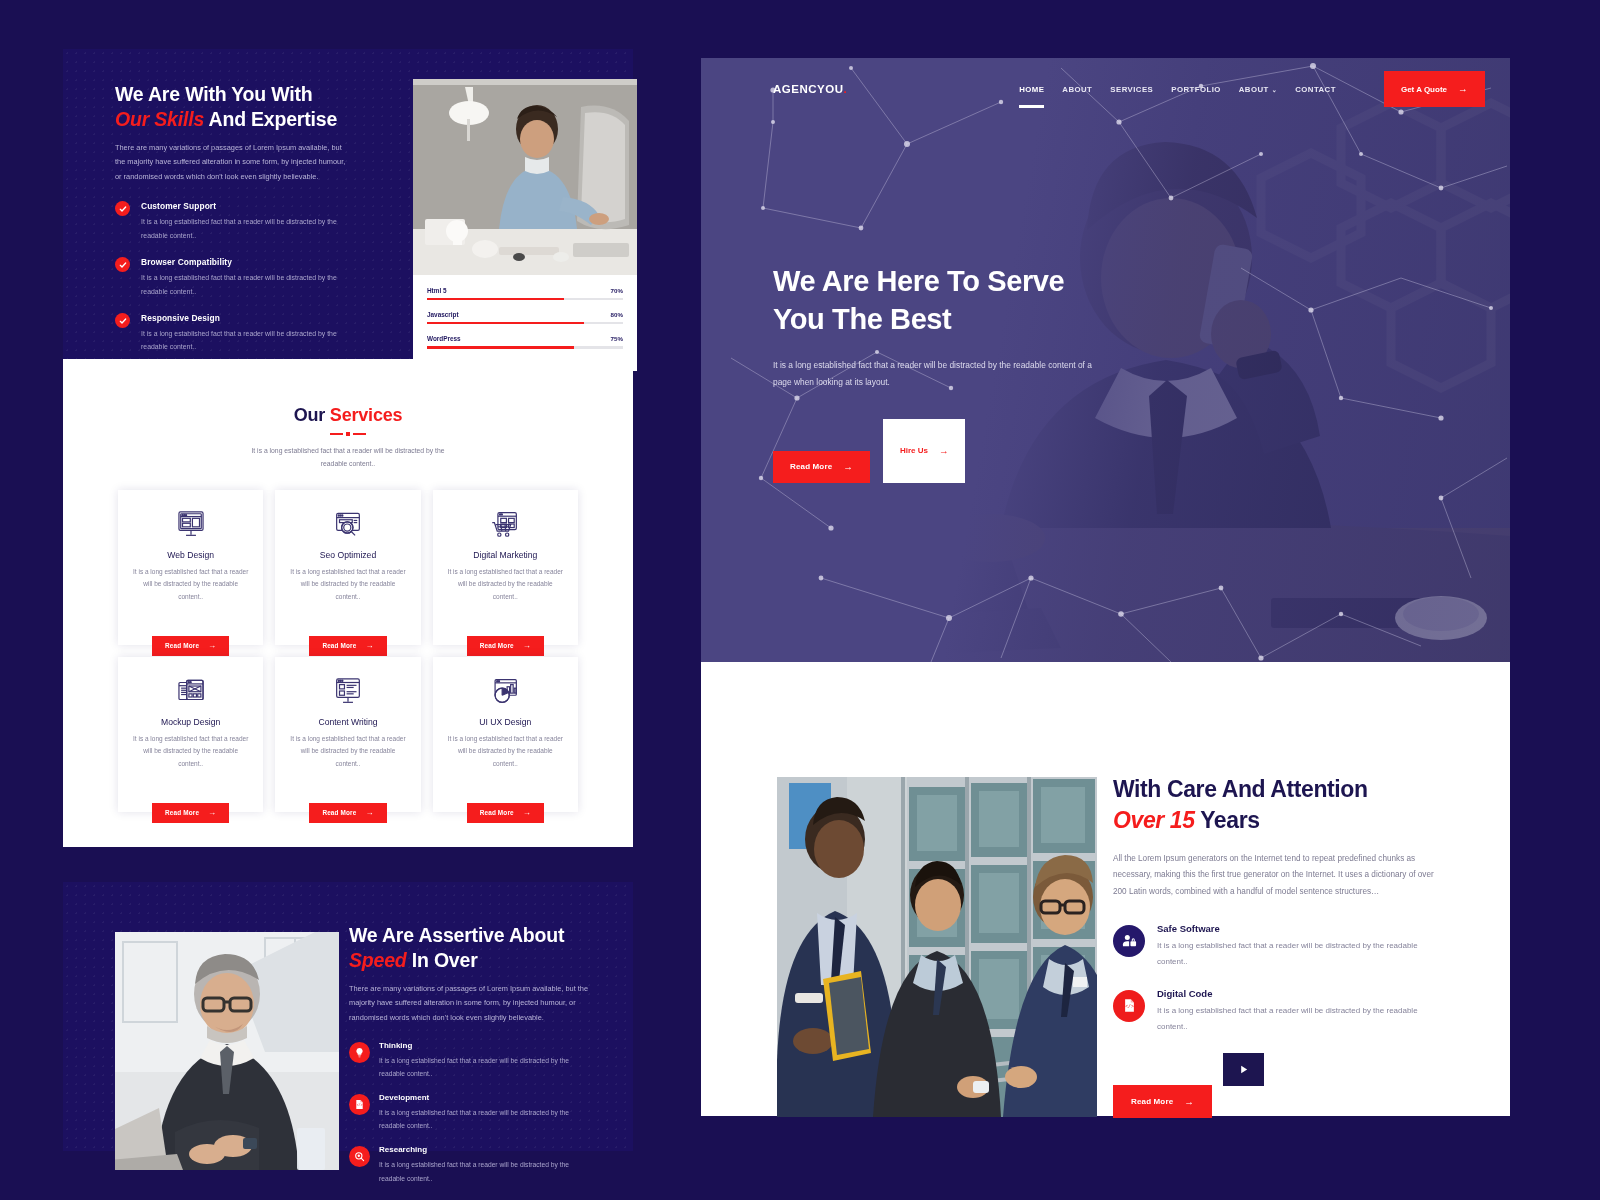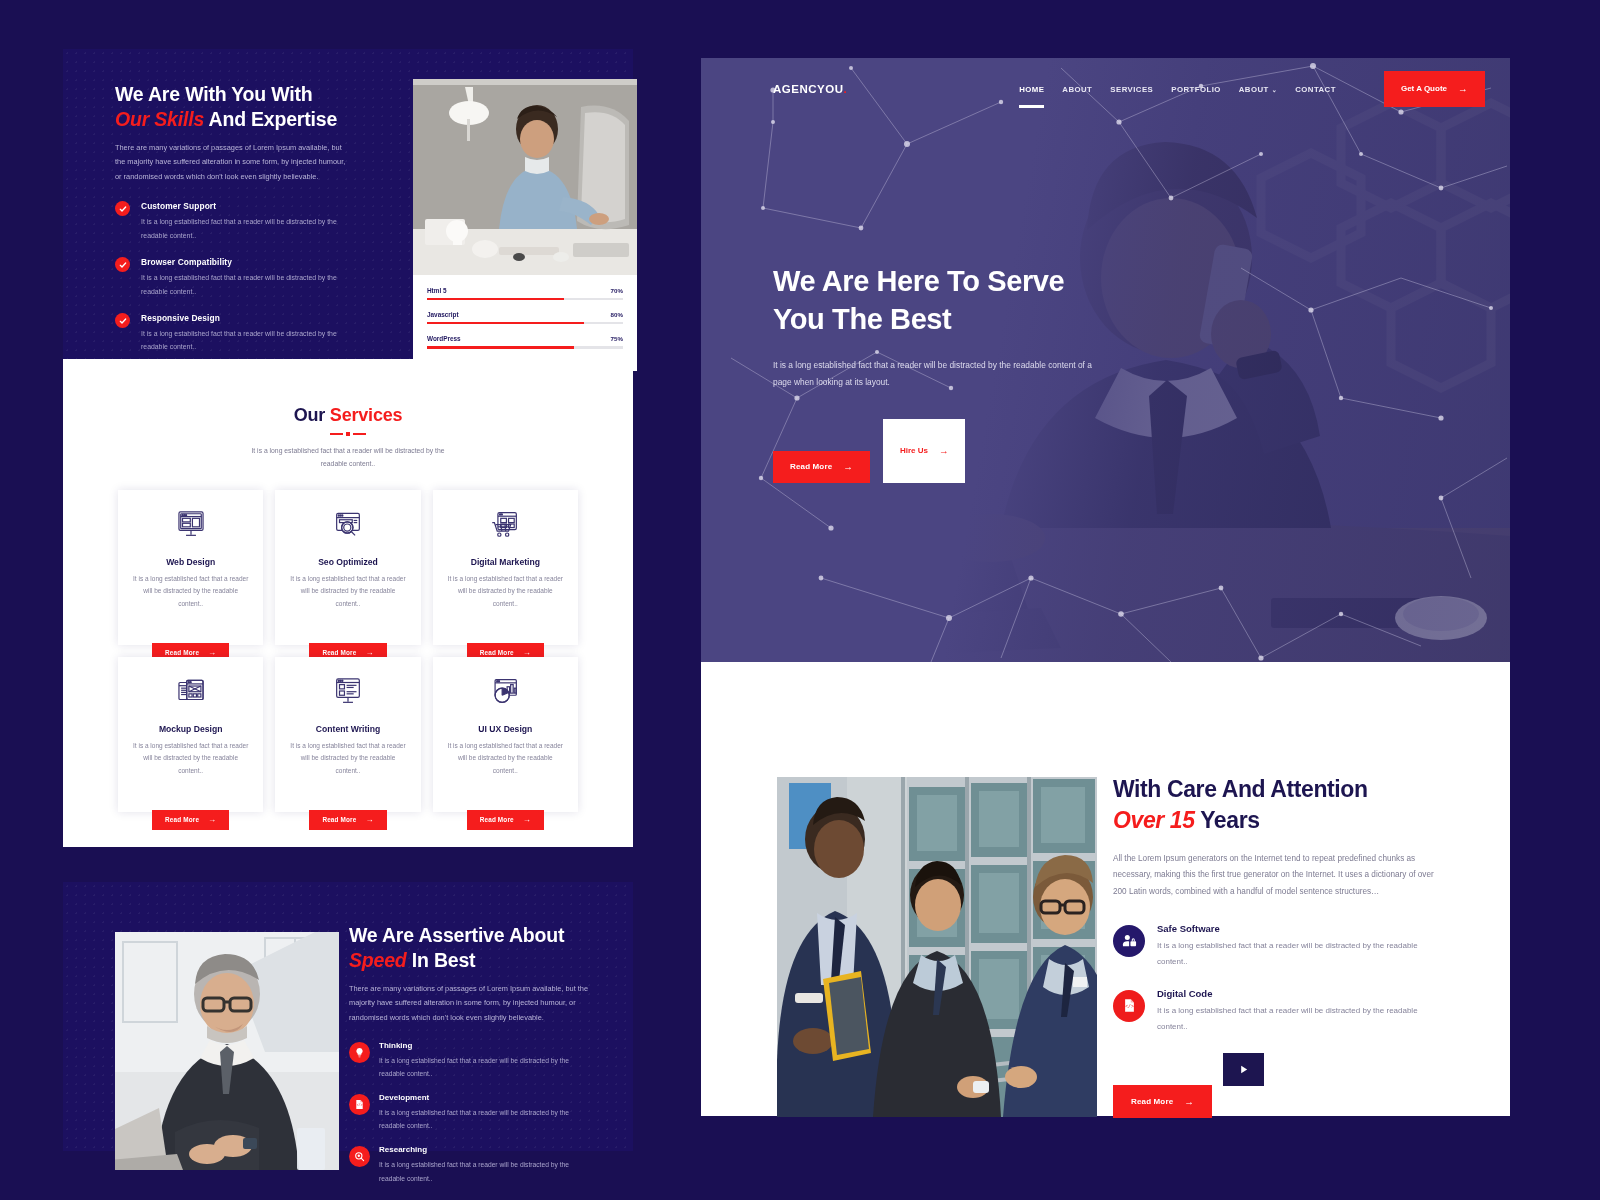--- a/index.html
+++ b/index.html
@@ -60,21 +60,21 @@
   .svc-sub{ font-size:6.8px; line-height:1.9; color:#7d7b92; margin:9px auto 0; width:215px; }
 
   .svc-grid{ margin:19px auto 0; width:460px; display:grid; grid-template-columns:repeat(3,1fr); gap:12px; }
   .svc-card{
     background:#fff; height:155px; padding:17px 14px 0;
     text-align:center; box-shadow:0 0 9px rgba(30,20,90,.13);
     display:flex; flex-direction:column; align-items:center;
   }
   .svc-icon{ width:34px; height:34px; color:#3b3470; }
   .svc-icon svg{ width:100%; height:100%; display:block; }
-  .svc-name{ font-size:8.6px; font-weight:bold; color:#1d1550; margin-top:16px;text-align:right; }
+  .svc-name{ font-size:8.6px; font-weight:normal; color:#1d1550; margin-top:9px;text-align:right; }
   .svc-desc{ font-size:6.5px; line-height:1.95; color:#86849b; margin-top:6px; }
   .btn-red{
     background:#f51d1d; color:#fff; font-size:6.4px; font-weight:bold;
     padding:6px 13px; display:inline-flex; align-items:center; gap:9px;
     border:0; cursor:pointer; white-space:nowrap; letter-spacing:.15px;margin-top:32px;
   }
   .btn-red .arr{ font-size:8px; line-height:1; }
   .svc-btnwrap{ margin-top:auto; margin-bottom:0; padding-bottom:0; }
 
   
@@ -108,21 +108,21 @@
   .navbar{ position:absolute; left:0; top:0; width:809px; height:62px; display:flex; align-items:center; padding-left:72px; }
   .brand{ font-size:11.5px; font-weight:bold; color:#fff; letter-spacing:.5px; }
   .brand .dot{ color:#f51d1d; }
   .navlinks{ display:flex; align-items:center; gap:18px; margin-left:172px; }
   .navlink{ position:relative; font-size:7.8px; font-weight:bold; color:#e9e8f4; letter-spacing:.45px; cursor:pointer; }
   .navlink.active{ color:#fff; }
   .navlink.active::after{ content:""; position:absolute; left:0; right:0; bottom:-14px; height:2.4px; background:#fff; }
   .navlink .caret{ font-size:6px; margin-left:3px; }
   .quote-btn{
     margin-left:30px; background:#f51d1d; color:#fff; font-size:8px; font-weight:bold;
-    padding:13px 17px; display:inline-flex; align-items:flex-start; gap:11px; border:0; cursor:pointer;
+    padding:13px 17px; display:inline-flex; align-items:flex-end; gap:11px; border:0; cursor:pointer;
   }
   .quote-btn .arr{ font-size:9.5px; line-height:1; }
 
   .hero-body{ position:absolute; left:72px; top:205px; width:330px; }
   .hero-h1{ font-size:29px; font-weight:bold; color:#fff; line-height:1.3; letter-spacing:-.4px; }
   .hero-p{ font-size:8.4px; line-height:2; color:#dedcee; margin-top:19px; }
   .hero-btns{ display:flex; gap:13px; margin-top:28px; }
   .btn-white{
     background:#fff; color:#f51d1d; font-size:8px; font-weight:bold;
     padding:11px 17px; display:inline-flex; align-items:center; gap:11px; border:0; cursor:pointer;
@@ -484,21 +484,21 @@
           <path d="M-6 200 L44 176 L52 230 L-6 238 Z" fill="#c9c6c2"></path>
           <path d="M-6 228 L62 222 L68 238 L-6 238 Z" fill="#aeaba7"></path>
 
           <rect x="182" y="196" width="28" height="42" rx="2" fill="#e9eef2" opacity=".92"></rect>
         </svg>
       </div>
 
       <div class="assert-inner">
         <h2 class="h-big">
           <span>We Are Assertive About</span><br>
-          <span class="red">Speed</span><span> In Best</span>
+          <span class="red">Speed</span><span> In Over</span>
         </h2>
         <p class="p-muted">There are many variations of passages of Lorem Ipsum available, but the majority have suffered alteration in some form, by injected humour, or randomised words which don't look even slightly believable.</p>
 
         <div class="ic-list">
 
           <div class="ic-item">
             <span class="ic-badge">
               <svg viewBox="0 0 24 24" fill="#fff">
                   <path d="M12 2a7 7 0 0 0-4 12.7V17h8v-2.3A7 7 0 0 0 12 2z"></path>
                   <rect x="9" y="18.4" width="6" height="1.8" rx=".9"></rect>

